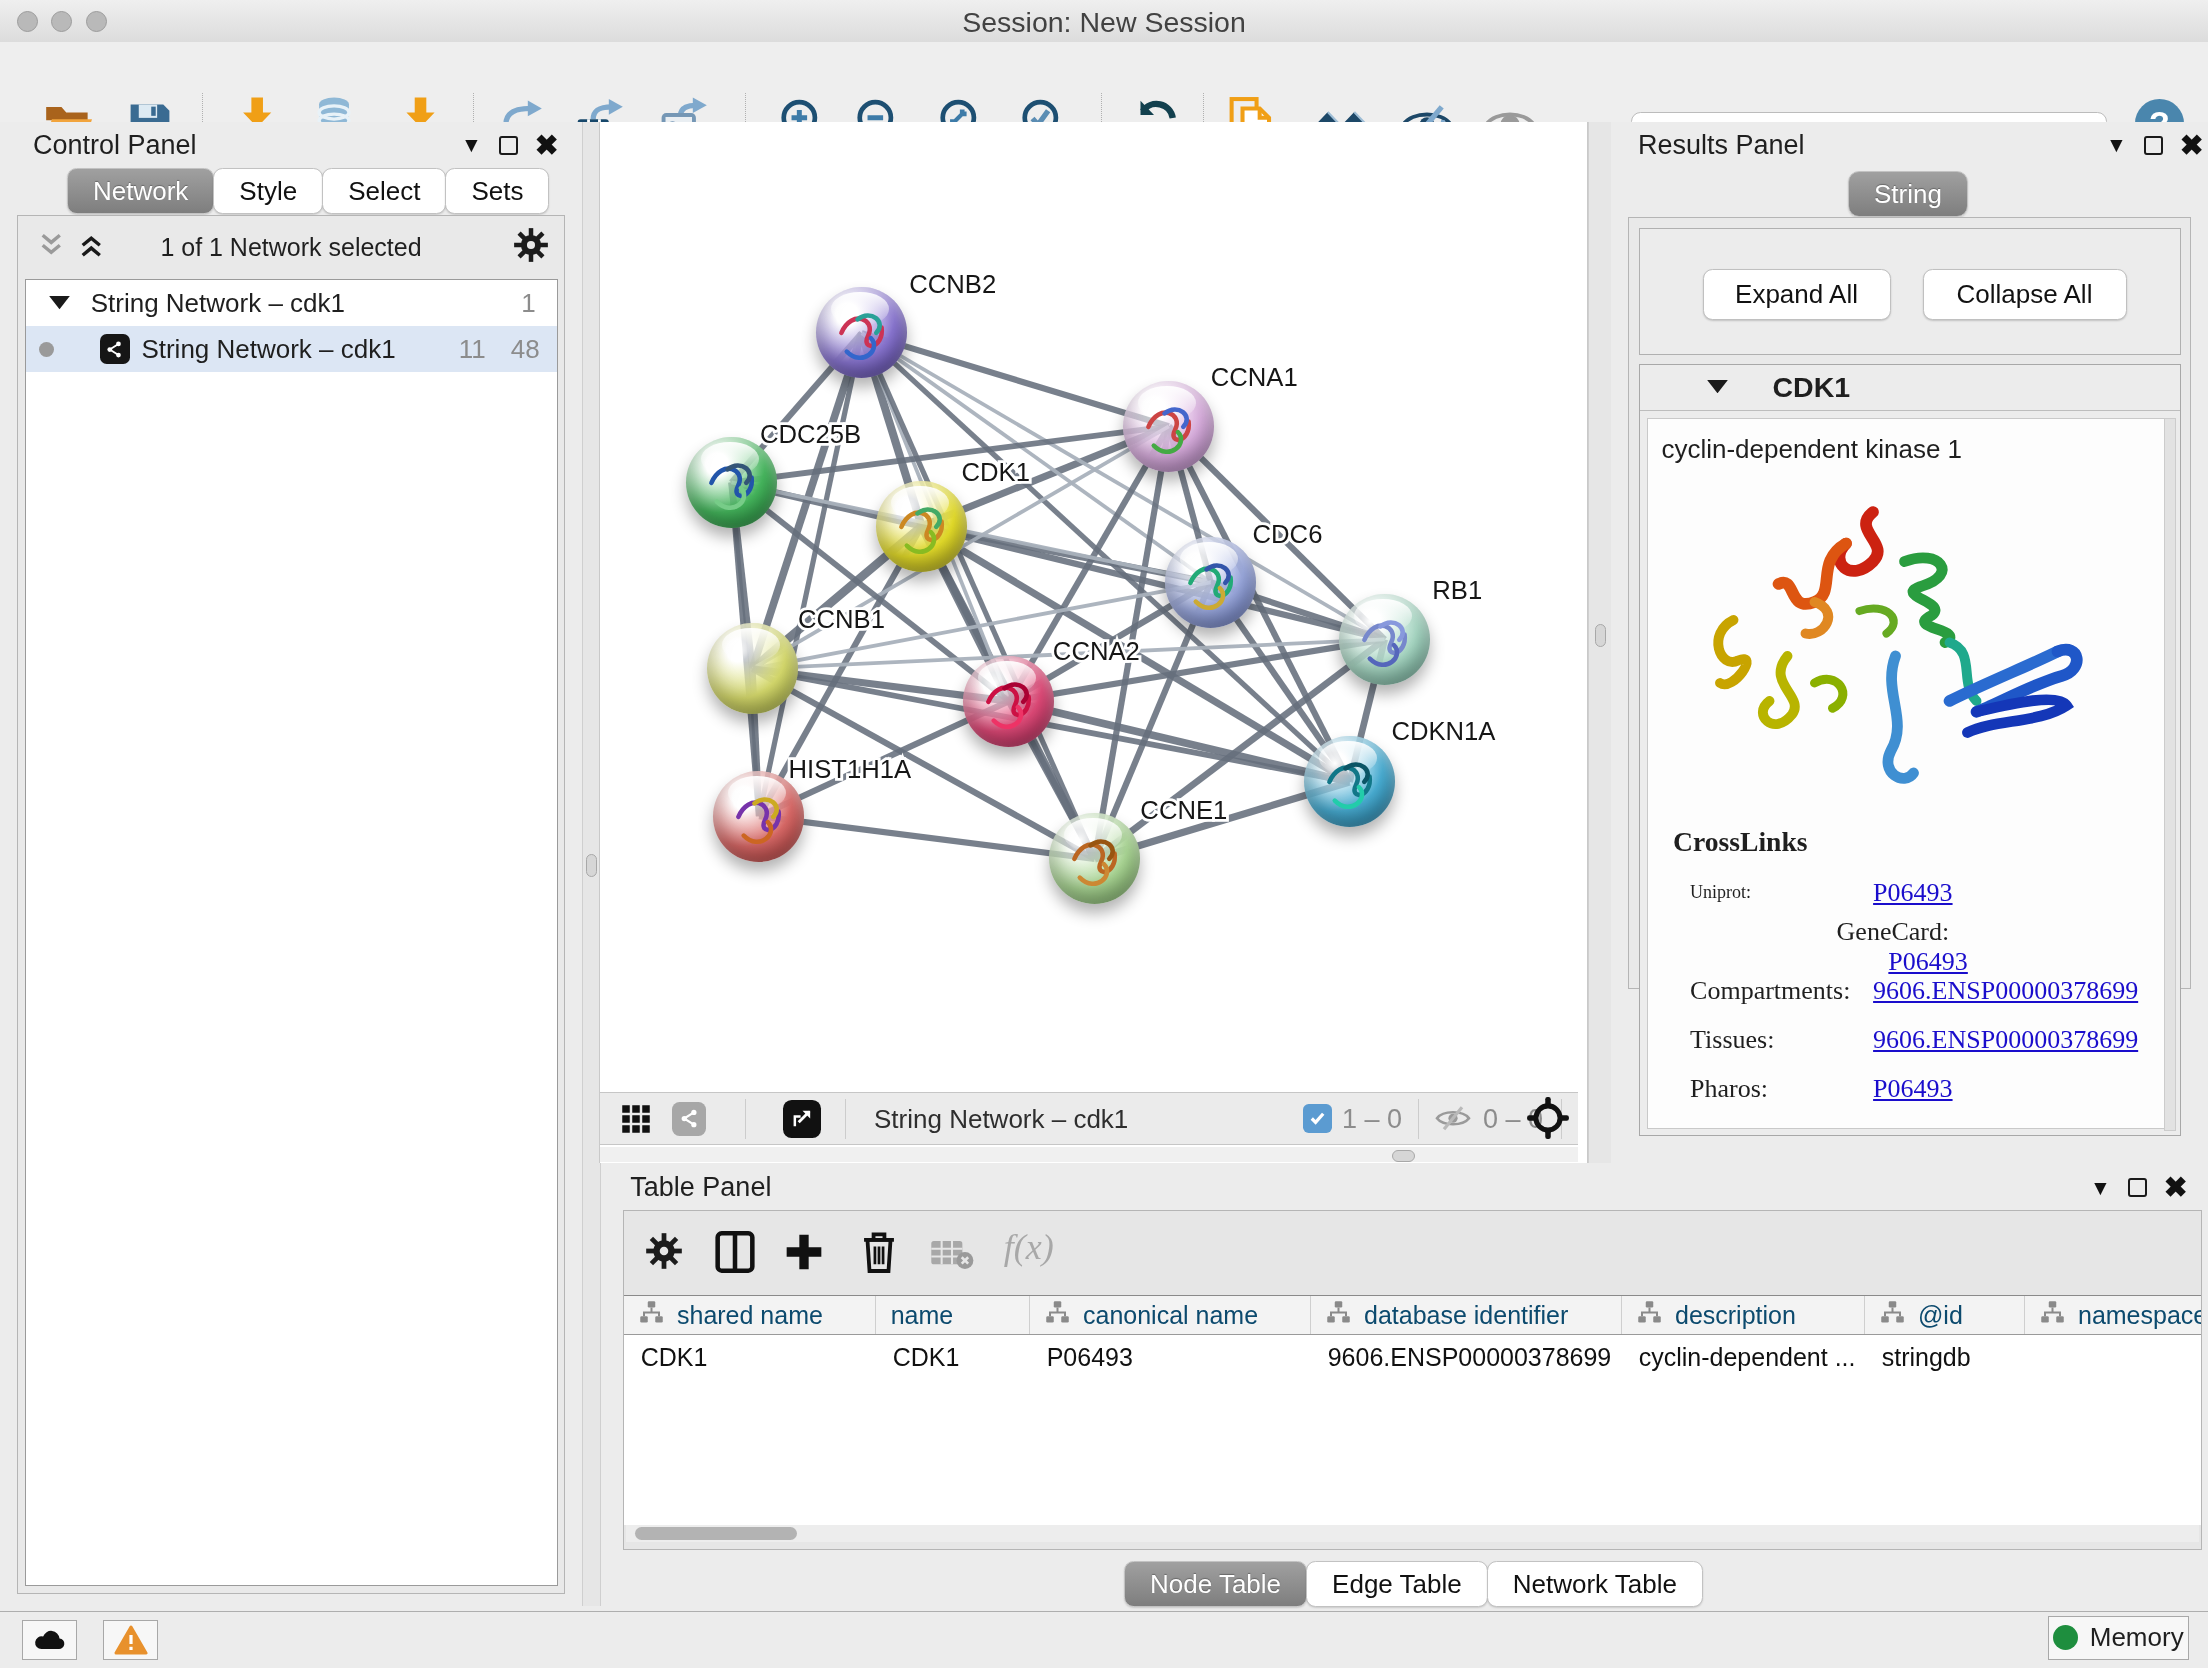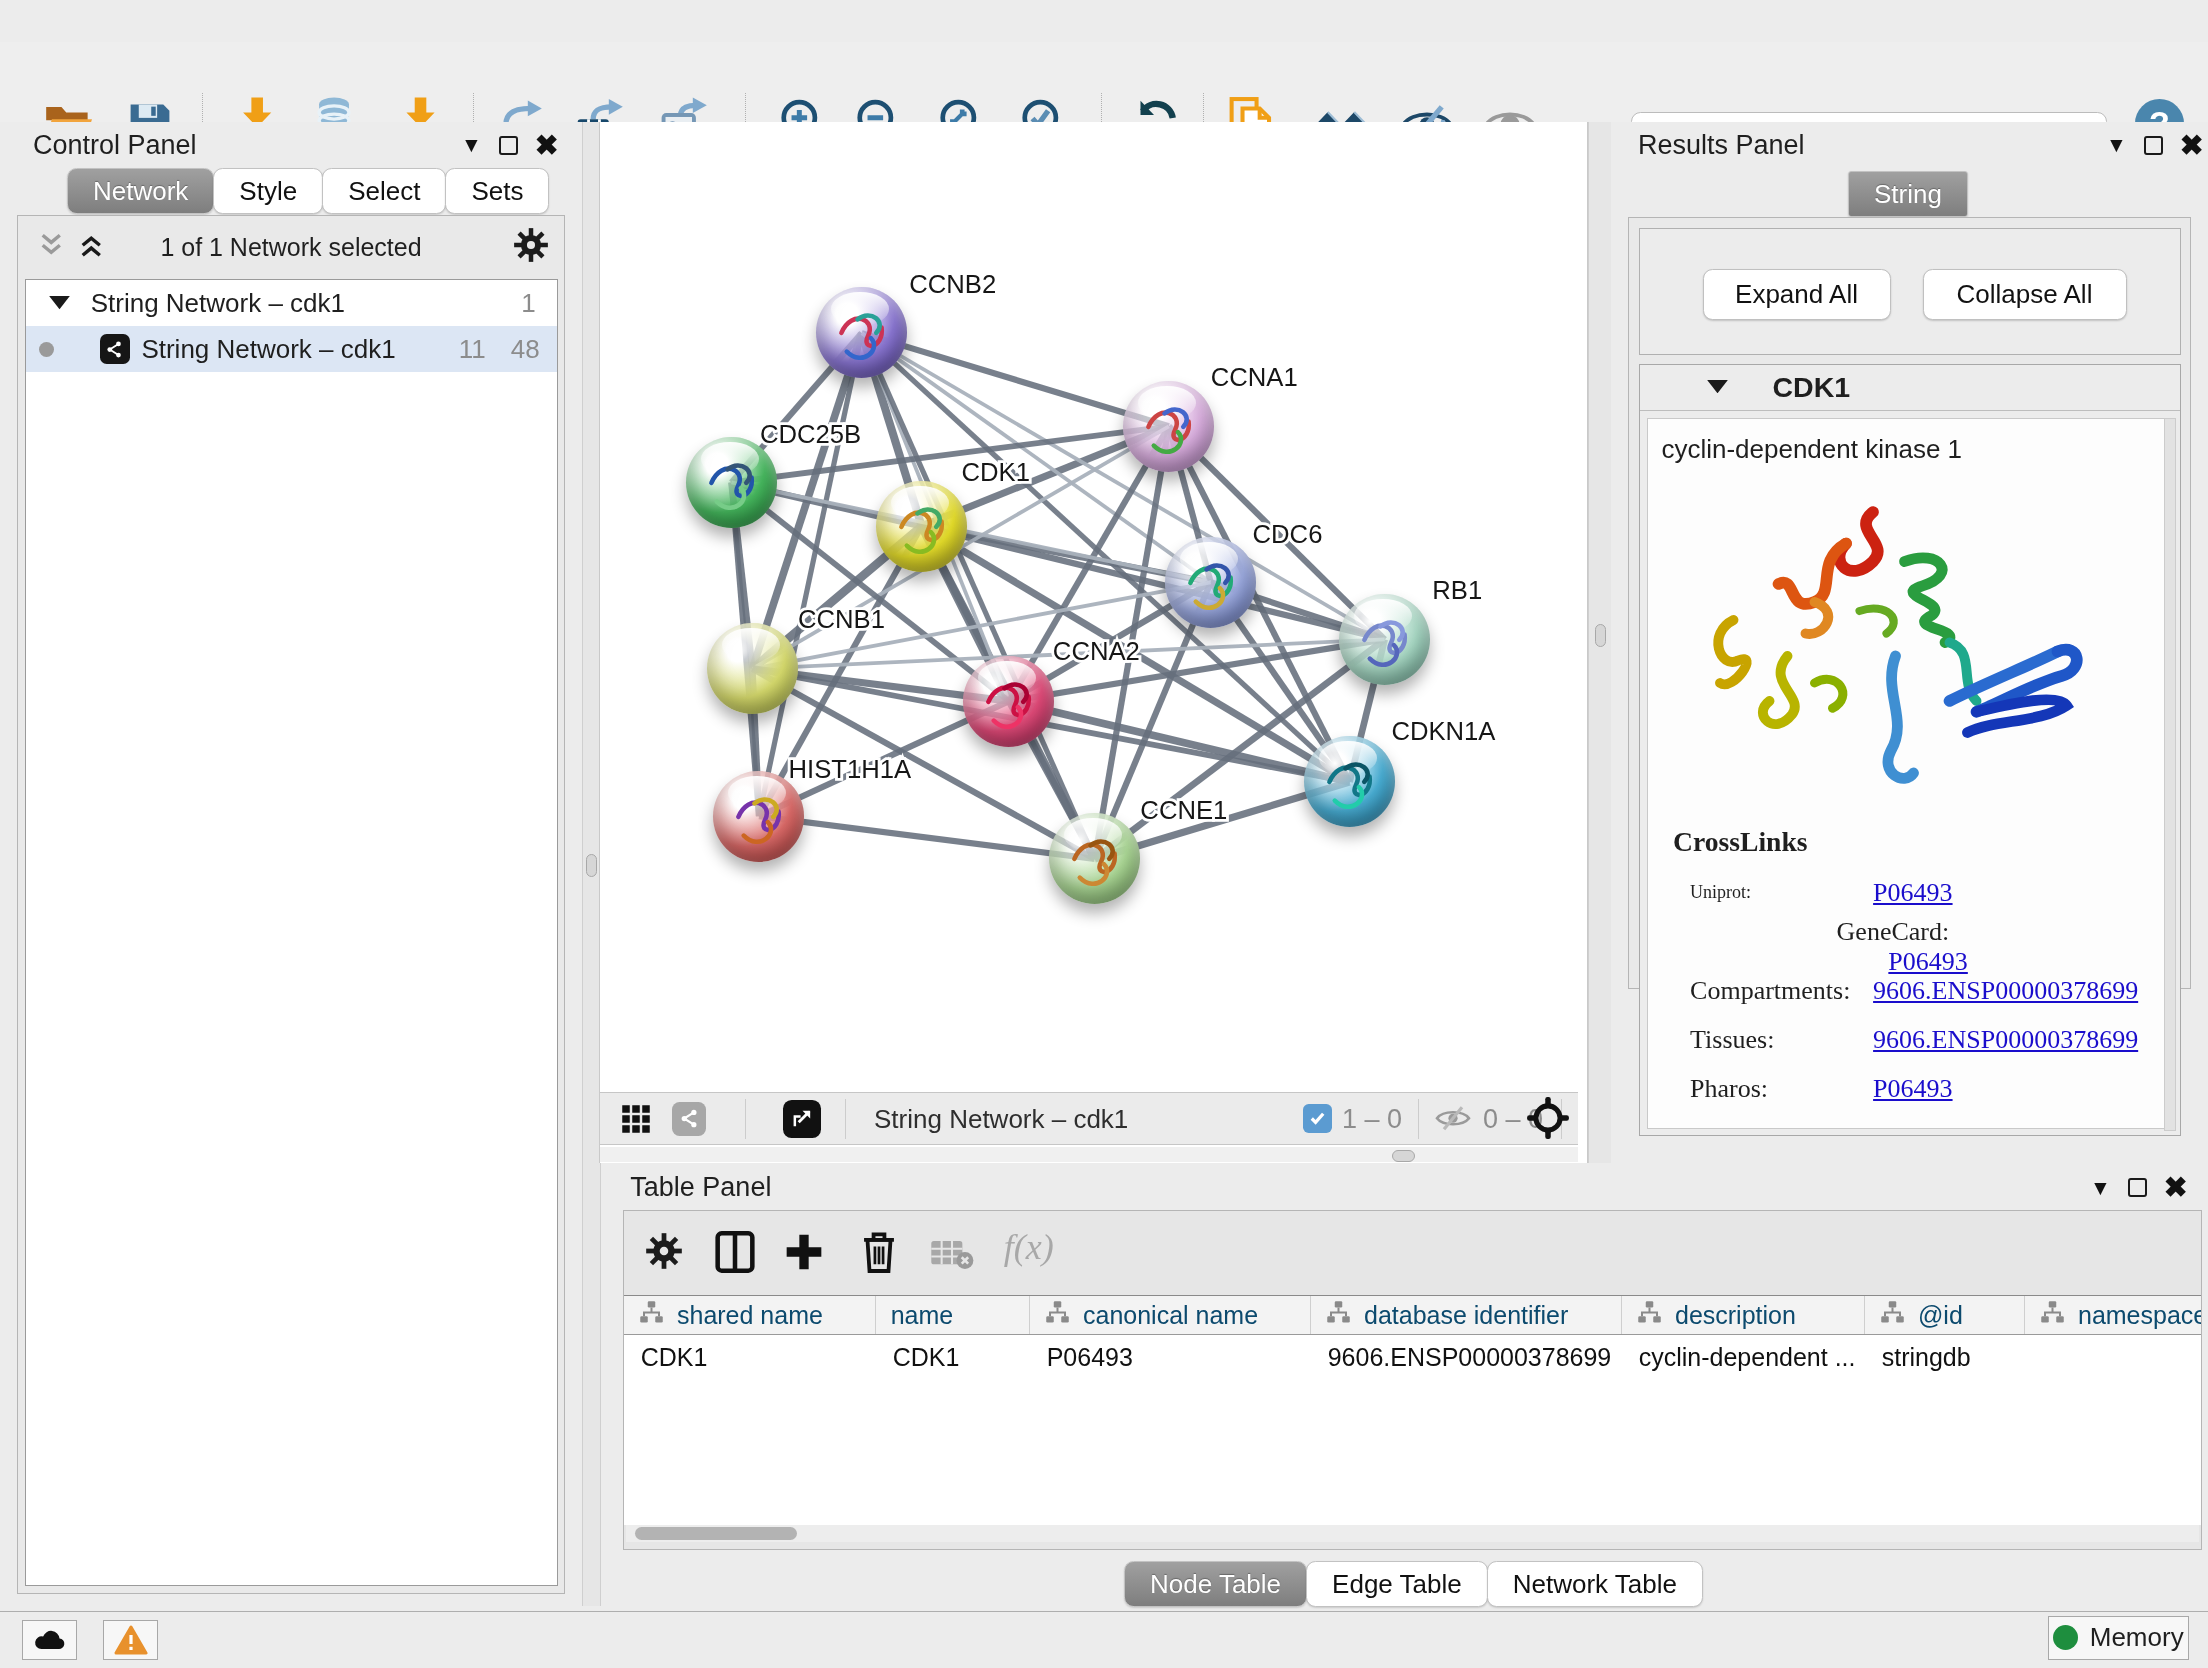--- a/index.html
+++ b/index.html
@@ -82,20 +82,26 @@
   .statusbar{position:absolute;left:0;top:1611px;width:2208px;height:57px;background:#ececec;
              border-top:1.9px solid #aeaeae;box-sizing:border-box;}
   .sbtn{position:absolute;top:7.6px;width:55px;height:40px;background:#f7f7f7;border:1.9px solid #a8a8a8;
         display:flex;align-items:center;justify-content:center;box-sizing:border-box;}
 </style>
 </head>
 <body>
 
 <div id="window">
 
+  <div class="titlebar">
+    <div class="tlight" style="left:17px"></div>
+    <div class="tlight" style="left:51px"></div>
+    <div class="tlight" style="left:86px"></div>
+    <div class="wtitle">Session: New Session</div>
+  </div>
 
   <div class="toolbar">
     <div class="tbtn" style="left:68px">
       <svg width="55" height="48" viewBox="0 0 24 22">
           <path d="M2 3h7l2.2 2.5H21v3.5H2z" fill="#a9631c"></path>
           <path d="M1 20 4.6 8.6H23L19.4 20z" fill="#f2a43c"></path>
         </svg>
     </div>
     <div class="tbtn" style="left:150px">
       <svg width="49" height="49" viewBox="0 0 24 24">
@@ -570,21 +576,21 @@
     <div class="handle" style="left:5.7px;top:502px;width:9.5px;height:21px"></div>
   </div>
 
   <div class="rpanel">
     <div class="abs ptitle" style="left:27px;top:7.6px">Results Panel</div>
     <div class="pctl" style="left:495px;top:11.4px">
       <span class="tri">▼</span>
       <span class="sqicon"></span>
       <span class="xicon">✖</span>
     </div>
-    <div class="abs tab sel" style="left:238px;top:49px;border-radius:3px">String</div>
+    <div class="abs tab sel" style="left:238px;top:49px;border-radius:11px">String</div>
     <div class="rbox">
       <div class="abs" style="left:9.5px;top:9.5px;width:542px;height:127px;border:1px solid #b0b0b0;background:#ececec;box-sizing:border-box">
         <div class="btn abs" style="left:63px;top:40px;width:186px;height:49px">Expand All</div>
         <div class="btn abs" style="left:283px;top:40px;width:202px;height:49px">Collapse All</div>
       </div>
       <div class="abs" style="left:9.5px;top:146px;width:542px;height:772px;border:1px solid #a8a8a8;background:#ececec;box-sizing:border-box">
         <div class="abs" style="left:0;top:0;width:100%;height:46px;border-bottom:1px solid #bdbdbd;box-sizing:border-box">
           <svg class="abs" style="left:67px;top:15px" width="21" height="13.3" viewBox="0 0 14 9">
               <polygon points="0,0 14,0 7,9" fill="#1a1a1a"></polygon>
             </svg>

